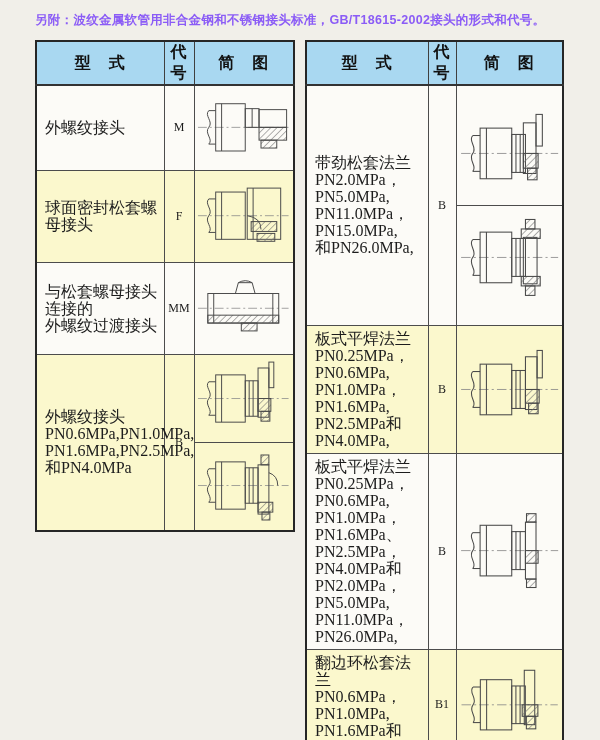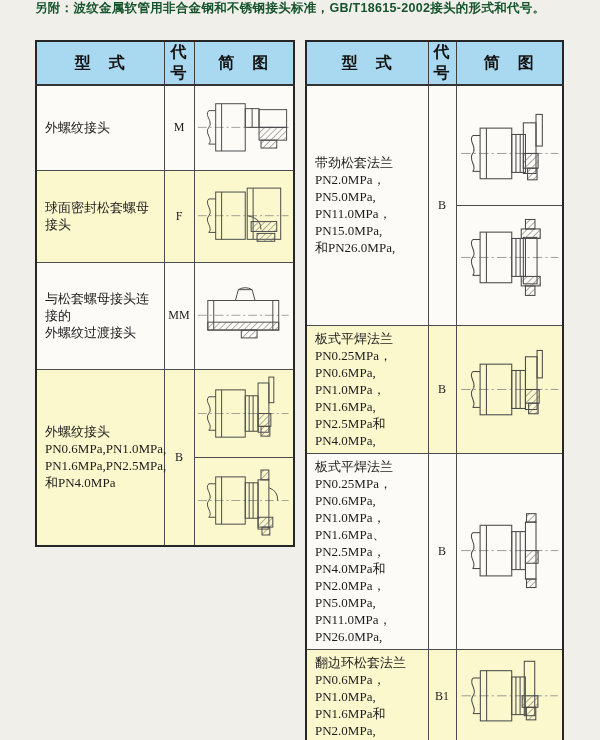--- a/index.html
+++ b/index.html
@@ -2,29 +2,29 @@
 <html style="--page_bg: #f1efe9; --cell_bg: #fcfbf7; --row_yellow: #fbf8cd; --header_blue: #a9d8f1; --border_color: #4c4c4c; --diagram_line: #4a4a4a;"><head>
 <meta charset="utf-8">
 <style>
   :root{
     --page_bg:#f1efe9; --cell_bg:#fcfbf7; --row_yellow:#fbf8cd; --header_blue:#a9d8f1;
     --border_color:#4c4c4c; --outer_border:#262626; --ink:#1c1c1c; --diagram_line:#4a4a4a;
   }
   *{box-sizing:border-box;margin:0;padding:0;}
   body{font-family:"Liberation Serif","DejaVu Serif",serif;background:#e8e6e0;}
   .page{width:600px;height:740px;position:relative;overflow:hidden;background:var(--page_bg);}
-  .title{position:absolute;left:35px;top:0;width:540px;font-family:"Liberation Sans","DejaVu Sans",sans-serif;
-    font-weight:bold;font-size:12.5px;color:#14532d;letter-spacing:0.3px;}
+  .title{position:absolute;left:35px;top:12px;width:540px;font-family:"Liberation Sans","DejaVu Sans",sans-serif;
+    font-weight:bold;font-size:12.5px;color:#8b5cf6;letter-spacing:0.3px;}
   .tables{position:absolute;left:35px;top:40px;display:flex;gap:10px;align-items:flex-start;}
   table{border-collapse:collapse;background:var(--cell_bg);table-layout:fixed;border:2px solid var(--outer_border);}
   th{background:var(--header_blue);border:1px solid #3f3f3f;border-bottom:2px solid #333;
      font-weight:bold;font-size:16px;color:#111;height:26px;letter-spacing:1px;}
   td{border:1px solid var(--border_color);color:var(--ink);}
   tr.hl td{background:var(--row_yellow);}
-  td.type{font-size:13px;line-height:17px;padding:4px 4px 4px 8px;white-space:pre-line;vertical-align:middle;}
+  td.type{font-size:16px;line-height:17px;padding:4px 4px 4px 8px;white-space:pre-line;vertical-align:middle;}
   td.code{text-align:center;font-size:12px;vertical-align:middle;font-family:"Liberation Serif",serif;}
   td.diag{padding:0;vertical-align:middle;}
   .dwrap{display:flex;flex-direction:column;width:100%;}
   .half{flex:1;display:flex;align-items:center;justify-content:center;min-height:0;overflow:hidden;}
   .half + .half{border-top:1px solid var(--border_color);}
   .d{width:100%;height:100%;display:flex;align-items:center;justify-content:center;}
   .d svg{display:block;max-width:102px;width:96%;height:96%;}
 </style>
 </head>
 <body>
@@ -99,21 +99,21 @@
                       <line x1="58" y1="11" x2="58" y2="63" stroke="#4a4a4a"></line>
                       <path d="M52 39 Q66 41 66 53" fill="none" stroke="#4a4a4a"></path>
                       <rect x="56" y="45" width="26" height="10" fill="url(#p1)" stroke="#4a4a4a"></rect>
                       <rect x="62" y="57" width="18" height="8" fill="url(#p1)" stroke="#4a4a4a"></rect>
                     </svg>
                   </div>
                 </div>
               </div>
         </td>
       </tr>
-      <tr style="height:107px">
+      <tr style="height:92px">
         <td class="type">与松套螺母接头连接的
 外螺纹过渡接头</td>
         <td class="code">MM</td>
         <td class="diag">
           <div class="dwrap" style="height:86px">
                 <div class="half">
                   <div class="d">
                     <svg viewBox="0 0 96 78" preserveAspectRatio="xMidYMid meet">
                       <defs>
                         <pattern id="p2" width="4.5" height="4.5" patternUnits="userSpaceOnUse" patternTransform="rotate(45)">

